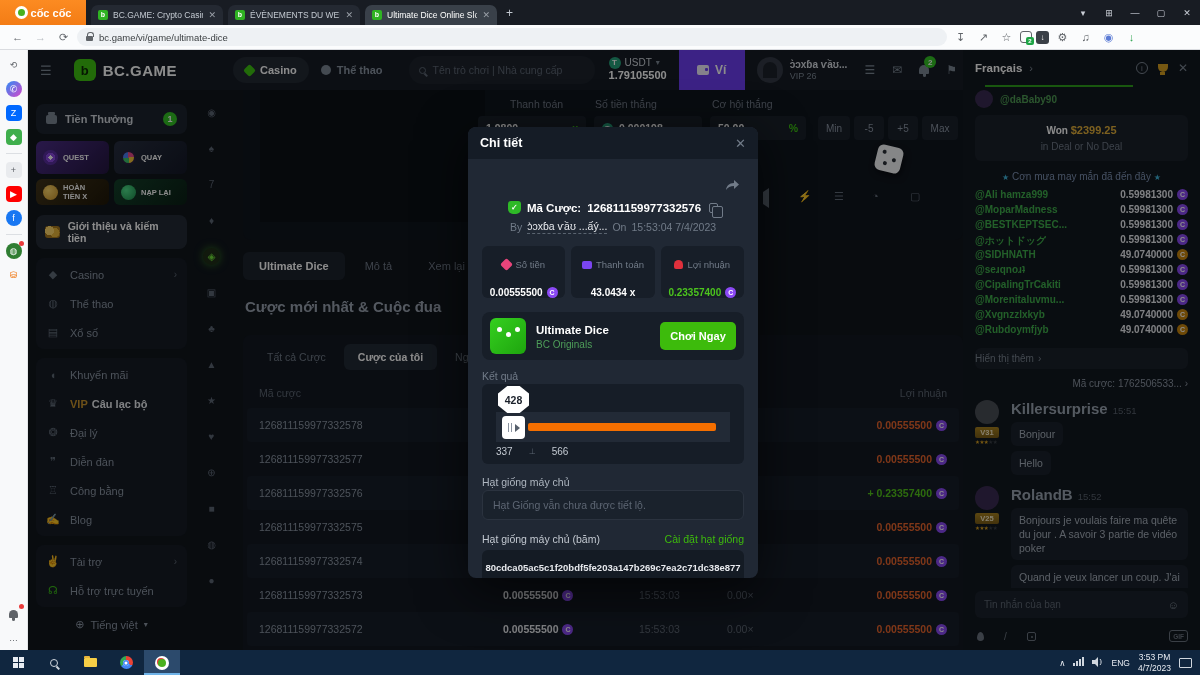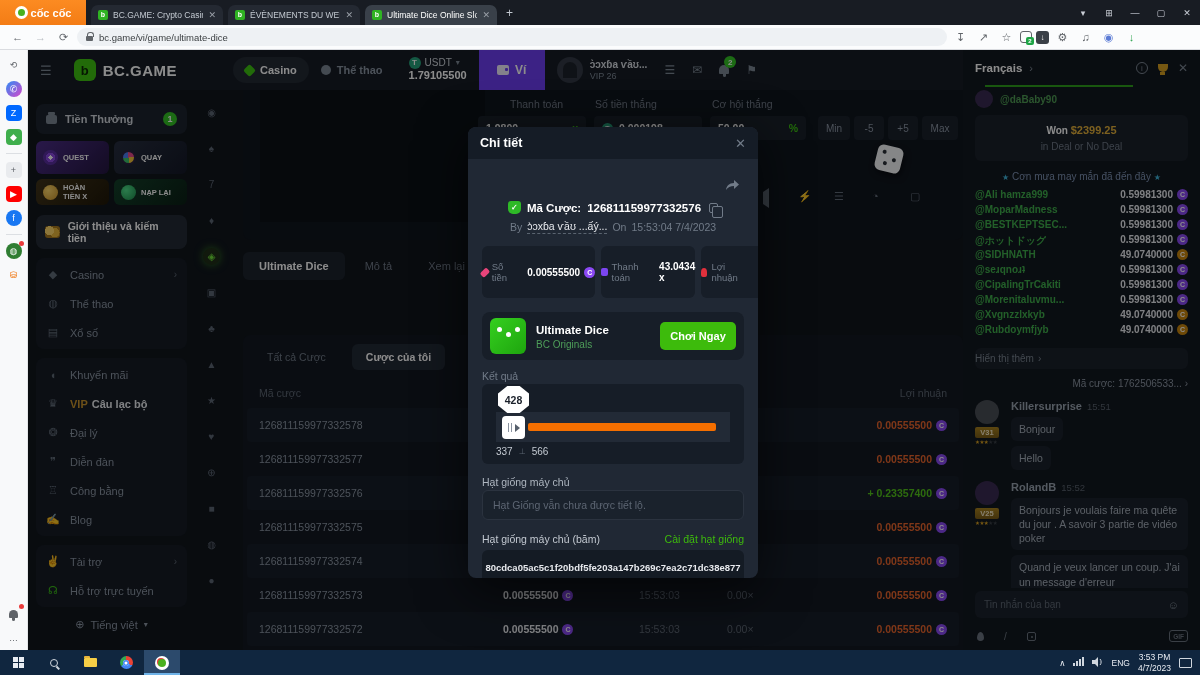--- a/index.html
+++ b/index.html
@@ -126,21 +126,21 @@
   .gico{position:absolute;color:#626c79;font-size:11px}
   .spk{width:0;height:0;border-top:4px solid transparent;border-bottom:4px solid transparent;border-right:6px solid #626c79;position:relative}
   .spk::after{content:"";position:absolute;left:-10px;top:-3px;width:4px;height:6px;background:#626c79}
   .dice1{position:absolute;width:26px;height:26px;background:#f2f4f6;border-radius:6px;transform:rotate(14deg);box-shadow:2px 3px 6px rgba(0,0,0,.5)}
   .dice1 i{position:absolute;width:4px;height:4px;border-radius:50%;background:#2a3038}
   .gtabs{position:absolute;left:15px;top:162px;display:flex;gap:4px}
   .gtab{height:28px;display:flex;align-items:center;padding:0 16px;border-radius:6px;color:#707a87;font-size:11px}
   .gtab.active{background:#1c232d;color:#fff;font-weight:bold}
   .heading{position:absolute;left:17px;top:208px;color:#9aa3b0;font-weight:bold;font-size:15px}
   .betspanel{position:absolute;left:15px;top:245px;width:720px;bottom:-40px;background:#131922;border-radius:8px}
-  .btabs{position:absolute;left:10px;top:9px;display:flex;gap:12px}
+  .btabs{position:absolute;left:10px;top:9px;display:flex;gap:4px}
   .btabp{height:26px;display:flex;align-items:center;padding:0 14px;border-radius:6px;color:#707a87;font-size:10.5px}
   .btabp.active{background:#222a35;color:#fff;font-weight:bold}
   .bhdr{position:absolute;top:52px;left:16px;right:16px;display:flex;color:#5d6673;font-size:10.5px}
   .brows{position:absolute;top:73px;left:4px;right:4px}
   .brow{height:34px;display:flex;align-items:center;border-radius:4px;padding:0 12px;position:relative}
   .brow:nth-child(odd){background:#171e28}
   .cid{color:#8b95a3;font-size:10.5px;width:170px}
   .camt{position:absolute;left:256px;display:flex;align-items:center;gap:4px;color:#e8eaee;font-weight:bold;font-size:10.5px}
   .ctime{position:absolute;left:392px;color:#5d6673;font-size:10.5px}
   .cmult{position:absolute;left:480px;color:#5d6673;font-size:10.5px}
@@ -172,21 +172,21 @@
   .runame{color:#3fae4c;font-weight:bold;white-space:nowrap;overflow:hidden;max-width:130px}
   .ramt{margin-left:auto;color:#e8eaee;font-weight:bold;display:flex;align-items:center;gap:4px}
   .smore{background:#1a212b;border-radius:6px;height:21px;display:flex;align-items:center;justify-content:flex-start;gap:4px;color:#79838f;margin-top:9px}
   .betlink{text-align:right;color:#8b95a3;margin-top:9px}
   .mrow{margin-top:11px;position:relative;padding-left:36px;min-height:30px}
   .mavatar{position:absolute;left:0;top:0;width:24px;height:24px;border-radius:50%;background:#4a4f57}
   .mavatar.p{background:#3a2b52}
   .vbadge{position:absolute;left:0;top:27px;width:24px;height:11px;background:linear-gradient(180deg,#a8821f,#7a5c17);border-radius:2px;color:#f5e9c8;font-size:7.5px;font-weight:bold;display:flex;align-items:center;justify-content:center}
   .vstars{position:absolute;left:0;top:39px;font-size:5.5px;letter-spacing:-.5px}
   .vstars .f{color:#d8a021}.vstars .e{color:#3a4047}
-  .mname{color:#9aa4b1;font-weight:bold;font-size:11px}
+  .mname{color:#9aa4b1;font-weight:bold;font-size:15px}
   .mtime{color:#59626e;font-size:9.5px;margin-left:5px;font-weight:normal}
   .bub{background:#1b222c;border-radius:6px;padding:5px 8px;color:#a7b0bc;font-size:10.5px;margin-top:5px;display:inline-block;max-width:185px;line-height:1.35}
   .cinput{position:absolute;left:12px;right:12px;bottom:32px;height:27px;background:#1b222c;border-radius:6px;display:flex;align-items:center;padding:0 9px;color:#5d6673;font-size:10px}
   .smiley{margin-left:auto;color:#7c8794;font-size:11px}
   .ctools{position:absolute;left:14px;right:12px;bottom:8px;display:flex;align-items:center;gap:20px;color:#6b7480;font-size:10px}
   .drop{width:7px;height:9px;background:#6b7480;border-radius:50% 50% 50% 50%/65% 65% 35% 35%}
   .dicei{width:9px;height:9px;border:1px solid #6b7480;border-radius:2px;position:relative}
   .dicei::after{content:"";position:absolute;left:3px;top:3px;width:2px;height:2px;border-radius:50%;background:#6b7480}
   .gifbox{margin-left:auto;border:1px solid #6b7480;border-radius:3px;font-size:6.5px;font-weight:bold;padding:1.5px 3px}
   
@@ -195,42 +195,42 @@
   .mtitle{color:#fff;font-weight:bold;font-size:12.5px}
   .mclose{margin-left:auto;color:#717b88;font-size:13px}
   .mshare{position:absolute;right:18px;top:50px;color:#717b88}
   .midline{position:absolute;left:0;top:74px;width:100%;display:flex;align-items:center;justify-content:center;gap:6px;color:#fff;font-weight:bold;font-size:11.5px}
   .vshield{width:13px;height:13px;background:#2eb927;border-radius:3px 3px 5px 5px;color:#fff;font-size:8px;display:flex;align-items:center;justify-content:center}
   .copyic{width:9px;height:10px;border:1px solid #717b88;border-radius:2px;position:relative;margin-left:2px}
   .copyic::after{content:"";position:absolute;left:2px;top:2px;width:9px;height:10px;background:#202834;border:1px solid #717b88;border-radius:2px}
   .byline{position:absolute;left:0;top:93px;width:100%;display:flex;align-items:center;justify-content:center;gap:5px;color:#717b88;font-size:10.5px}
   .byuser{color:#e8eaee;border-bottom:1px dashed #5a6470;padding-bottom:1px}
   .mstats{position:absolute;left:14px;right:14px;top:119px;display:flex;gap:6px}
-  .mstat{flex:1;height:52px;background:#171e28;border-radius:6px;display:flex;flex-direction:row;align-items:center;justify-content:space-between;gap:17px}
+  .mstat{flex:1;height:52px;background:#171e28;border-radius:6px;display:flex;flex-direction:column;align-items:center;justify-content:flex-end;gap:17px}
   .mstatlbl{display:flex;align-items:center;gap:4px;color:#717b88;font-size:9.5px}
   .mstatval{display:flex;align-items:center;gap:4px;color:#fff;font-weight:bold;font-size:10px}
   .mstatval.green{color:#4cc41e}
   .ic-dice{width:9px;height:9px;background:#e8447a;border-radius:2px;transform:rotate(45deg)}
   .ic-wallet{width:10px;height:8px;background:#7b45f0;border-radius:2px}
   .ic-profit{width:9px;height:9px;background:#e0303c;border-radius:50% 50% 2px 2px}
   .mcard{position:absolute;left:14px;right:14px;top:185px;height:48px;background:#171e28;border-radius:8px;display:flex;align-items:center;gap:10px;padding:0 8px}
   .gameic{width:36px;height:36px;border-radius:6px;background:linear-gradient(135deg,#35cf1f,#1ea50e);position:relative;flex:0 0 auto}
   .gameic i{position:absolute;width:5px;height:5px;border-radius:50%;background:#fff}
   .mgname{color:#fff;font-weight:bold;font-size:11.5px;line-height:1.5}
   .mgprov{color:#4e9e59;font-size:10px;font-weight:normal}
   .playbtn{margin-left:auto;width:76px;height:28px;background:#3dbb0c;border-radius:5px;color:#fff;font-weight:bold;font-size:11px;display:flex;align-items:center;justify-content:center}
   .mreslbl{position:absolute;left:14px;top:243px;color:#717b88;font-size:10.5px}
   .mresbox{position:absolute;left:14px;right:14px;top:257px;height:80px;background:#161d27;border-radius:6px}
   .rtrack{position:absolute;left:14px;right:14px;top:28px;height:30px;background:#222a36}
   .rbar{position:absolute;left:46px;right:28px;top:39px;height:8px;background:#f56f00;border-radius:2px}
   .rhandle{position:absolute;left:20px;top:32px;width:23px;height:23px;background:#fff;border-radius:4px;display:flex;align-items:center;justify-content:center;gap:1.5px}
   .rhandle i{width:1.5px;height:9px;background:#8a93a0}
   .rhandle u{width:0;height:0;border-top:4px solid transparent;border-bottom:4px solid transparent;border-left:5px solid #565f6b;margin-left:1px}
   .rbadge{position:absolute;left:16px;top:2px;width:31px;height:27px;background:#fff;clip-path:polygon(30% 0,70% 0,100% 28%,100% 72%,70% 100%,30% 100%,0 72%,0 28%);color:#1a202a;font-weight:bold;font-size:10.5px;display:flex;align-items:center;justify-content:center}
-  .rlabels{position:absolute;left:14px;top:62px;display:flex;align-items:center;gap:6px;color:#c3c9d1;font-size:10px}
+  .rlabels{position:absolute;left:14px;top:62px;display:flex;align-items:center;gap:16px;color:#c3c9d1;font-size:10px}
   .rtick{color:#5a6470;font-size:8px}
   .mseedlbl{position:absolute;left:14px;top:349px;color:#aeb6c0;font-size:10.5px}
   .mseedbox{position:absolute;left:14px;right:14px;top:363px;height:30px;background:#1a222c;border:1px solid #2b333f;border-radius:6px;display:flex;align-items:center;padding:0 10px;color:#5d6673;font-size:10.5px}
   .mhashrow{position:absolute;left:14px;right:14px;top:406px;display:flex;align-items:center}
   .mhashlbl{color:#c3c9d1;font-size:10.5px}
   .mhashset{margin-left:auto;color:#3dbb0c;font-size:10.5px}
   .mhashbox{position:absolute;left:14px;right:14px;top:423px;height:40px;background:#141b24;border-radius:6px;color:#e8eaee;font-weight:bold;font-size:9.5px;text-align:center;padding-top:12px;white-space:nowrap;overflow:hidden}
 </style>
 </head>
 <body>
@@ -313,20 +313,24 @@
       <div class="bclogo">b</div>
       <span class="bcname">BC.GAME</span>
       <div class="navtab active" style="margin-left:56px">
         <span class="diamond"></span>
         <span>Casino</span>
       </div>
       <div class="navtab">
         <span class="ball"></span>
         <span>Thể thao</span>
       </div>
+      <div class="gsearch">
+        <span class="mag2"></span>
+        <span>Tên trò chơi | Nhà cung cấp</span>
+      </div>
       <div class="balwrap">
         <div class="balrow1">
           <span class="tcoin">T</span>
           <span>USDT</span>
           <span style="color:#7c8794;font-size:8px">▾</span>
         </div>
         <div class="balrow2">1.79105500</div>
       </div>
       <div class="vibtn">
         <span class="wicon"></span>
@@ -486,20 +490,21 @@
         <div class="gtab active">
             <span>Ultimate Dice</span>
           </div>
         <div class="gtab">
             <span>Mô tả</span>
           </div>
         <div class="gtab">
             <span>Xem lại</span>
           </div>
       </div>
+      <div class="heading">Cược mới nhất &amp; Cuộc đua</div>
 
       <div class="betspanel">
         <div class="btabs">
           <div class="btabp">
               <span>Tất cả Cược</span>
             </div>
           <div class="btabp active">
               <span>Cược của tôi</span>
             </div>
           <div class="btabp">

